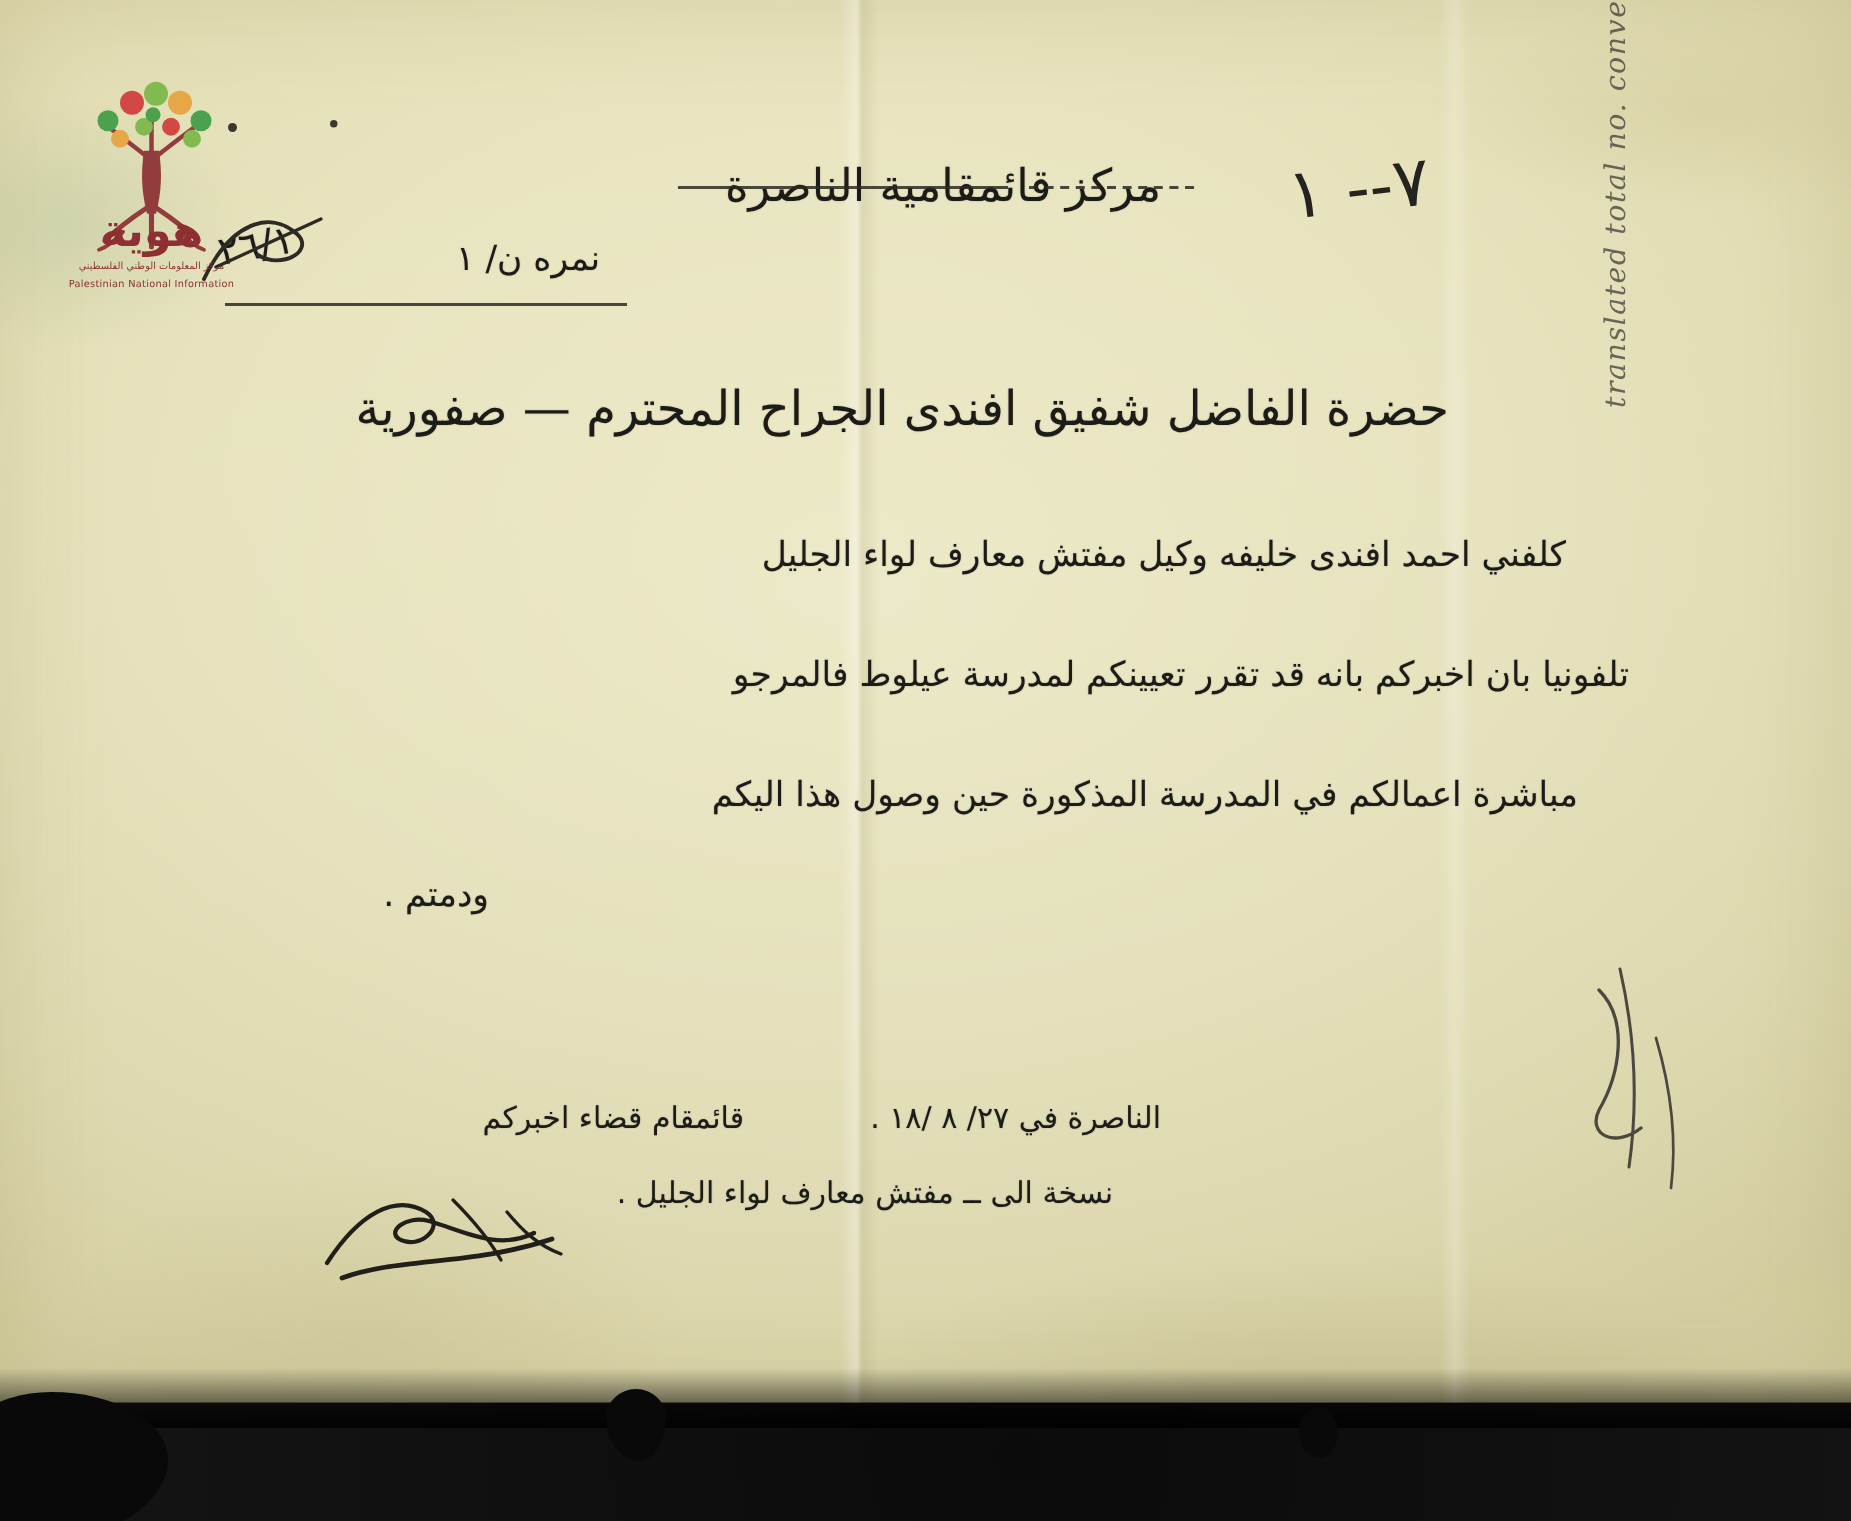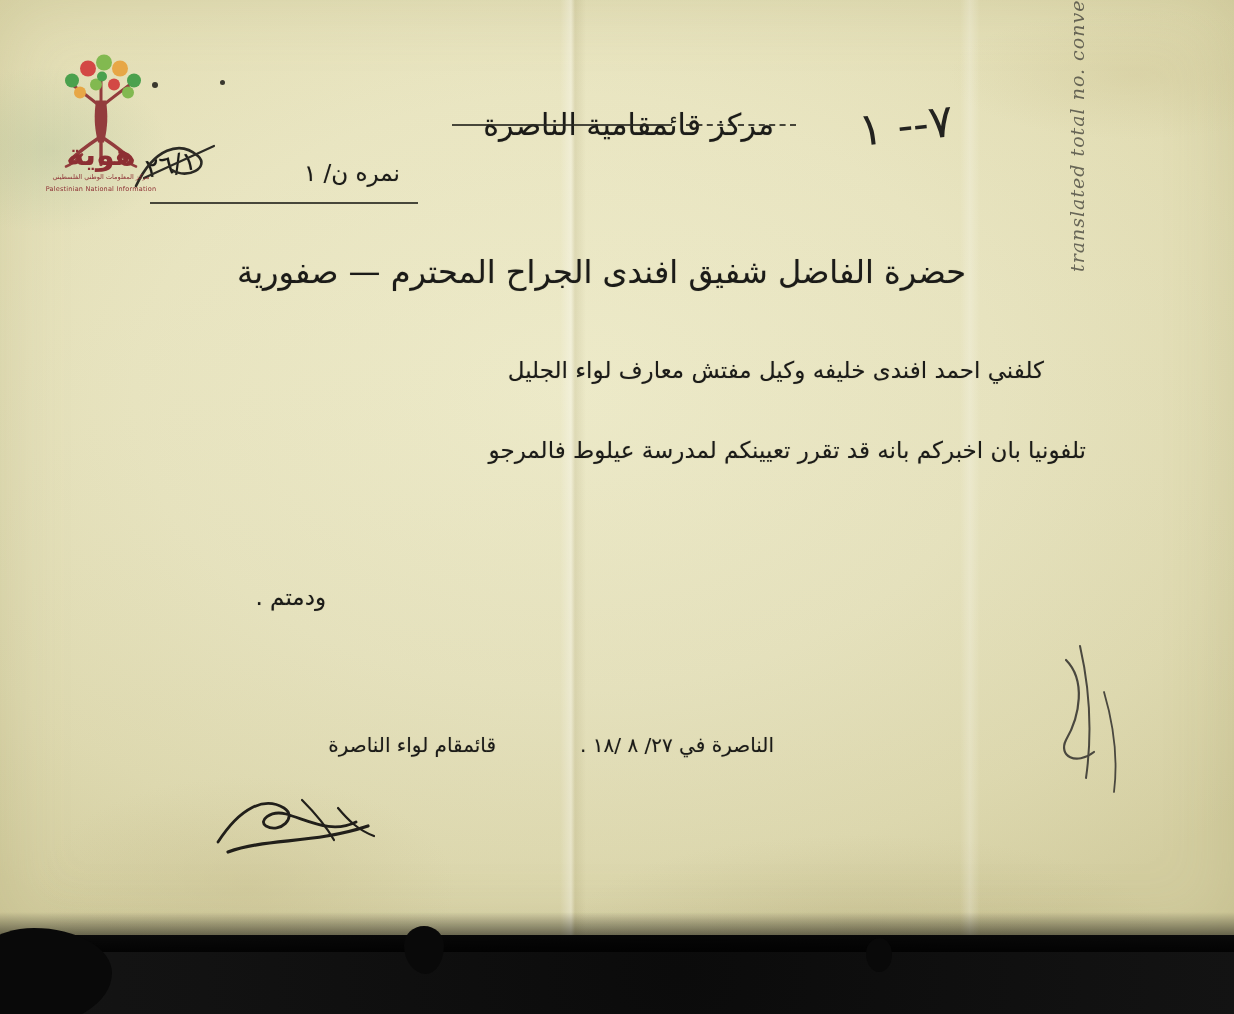--- a/index.html
+++ b/index.html
@@ -232,27 +232,29 @@
     <path d="M8 56 C 26 18, 52 10, 70 26 C 82 37, 60 50, 44 40" fill="none" stroke="#2b2a24" stroke-width="2.6" stroke-linecap="round"></path>
     <path d="M16 48 L 86 16" fill="none" stroke="#2b2a24" stroke-width="2.2" stroke-linecap="round"></path>
   </svg>
 
   <div class="ink body-line" style="right:268px; top:255px; font-size:32px;">حضرة الفاضل شفيق افندى الجراح المحترم — صفورية</div>
 
   <div class="ink body-line" style="right:148px; top:438px;">تلفونيا بان اخبركم بانه قد تقرر تعيينكم لمدرسة عيلوط فالمرجو</div>
 
   <div class="ink body-line" style="right:190px; top:358px;">كلفني احمد افندى خليفه وكيل مفتش معارف لواء الجليل</div>
 
+  <div class="ink body-line" style="right:182px; top:518px;">مباشرة اعمالكم في المدرسة المذكورة حين وصول هذا اليكم</div>
 
   <div class="ink body-line" style="right:908px; top:585px;">ودمتم .</div>
 
   <div class="ink small-line" style="right:460px; top:733px;">الناصرة في ٢٧/ ٨ /١٨ .</div>
 
-  <div class="ink small-line" style="right:738px; top:733px;">قائمقام لواء الناصرة</div>
-
+  <div class="ink small-line" style="right:738px; top:733px;">قائمقام قضاء اخبركم</div>
+
+  <div class="ink small-line" style="right:492px; top:783px;">نسخة الى ــ مفتش معارف لواء الجليل .</div>
 
   <svg class="sig" style="left:206px; top:778px; width:180px; height:92px;" viewBox="0 0 180 92">
     <path d="M12 64 C 34 30, 58 18, 78 30 C 92 39, 74 56, 60 48 C 52 43, 64 32, 80 36 C 104 43, 126 56, 150 44" fill="none" stroke="#211f1a" stroke-width="2.8" stroke-linecap="round"></path>
     <path d="M22 74 C 60 60, 108 66, 162 48" fill="none" stroke="#211f1a" stroke-width="3.2" stroke-linecap="round"></path>
     <path d="M96 22 C 108 34, 120 48, 128 62" fill="none" stroke="#211f1a" stroke-width="2.2" stroke-linecap="round"></path>
     <path d="M132 30 C 142 42, 152 52, 168 58" fill="none" stroke="#211f1a" stroke-width="2.2" stroke-linecap="round"></path>
   </svg>
 
   <div class="side-note" style="left:1066px; top:272px;">translated total no. conversation</div>
   <svg class="sig" style="left:1046px; top:620px; width:100px; height:180px;" viewBox="0 0 100 180">

